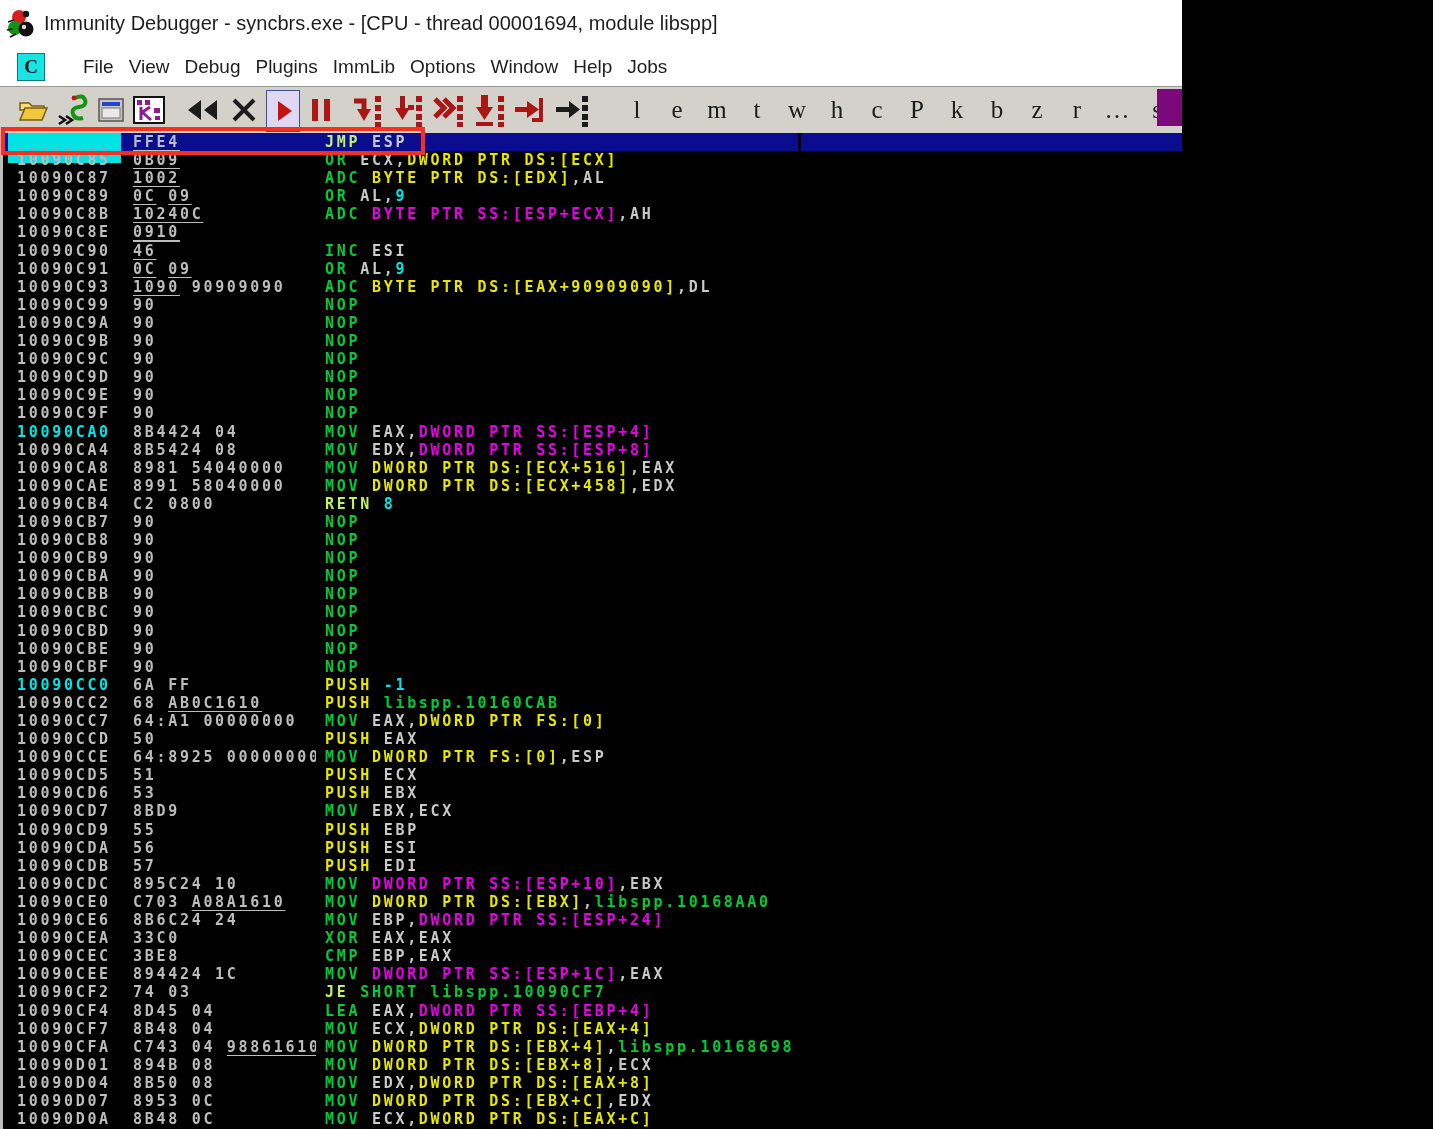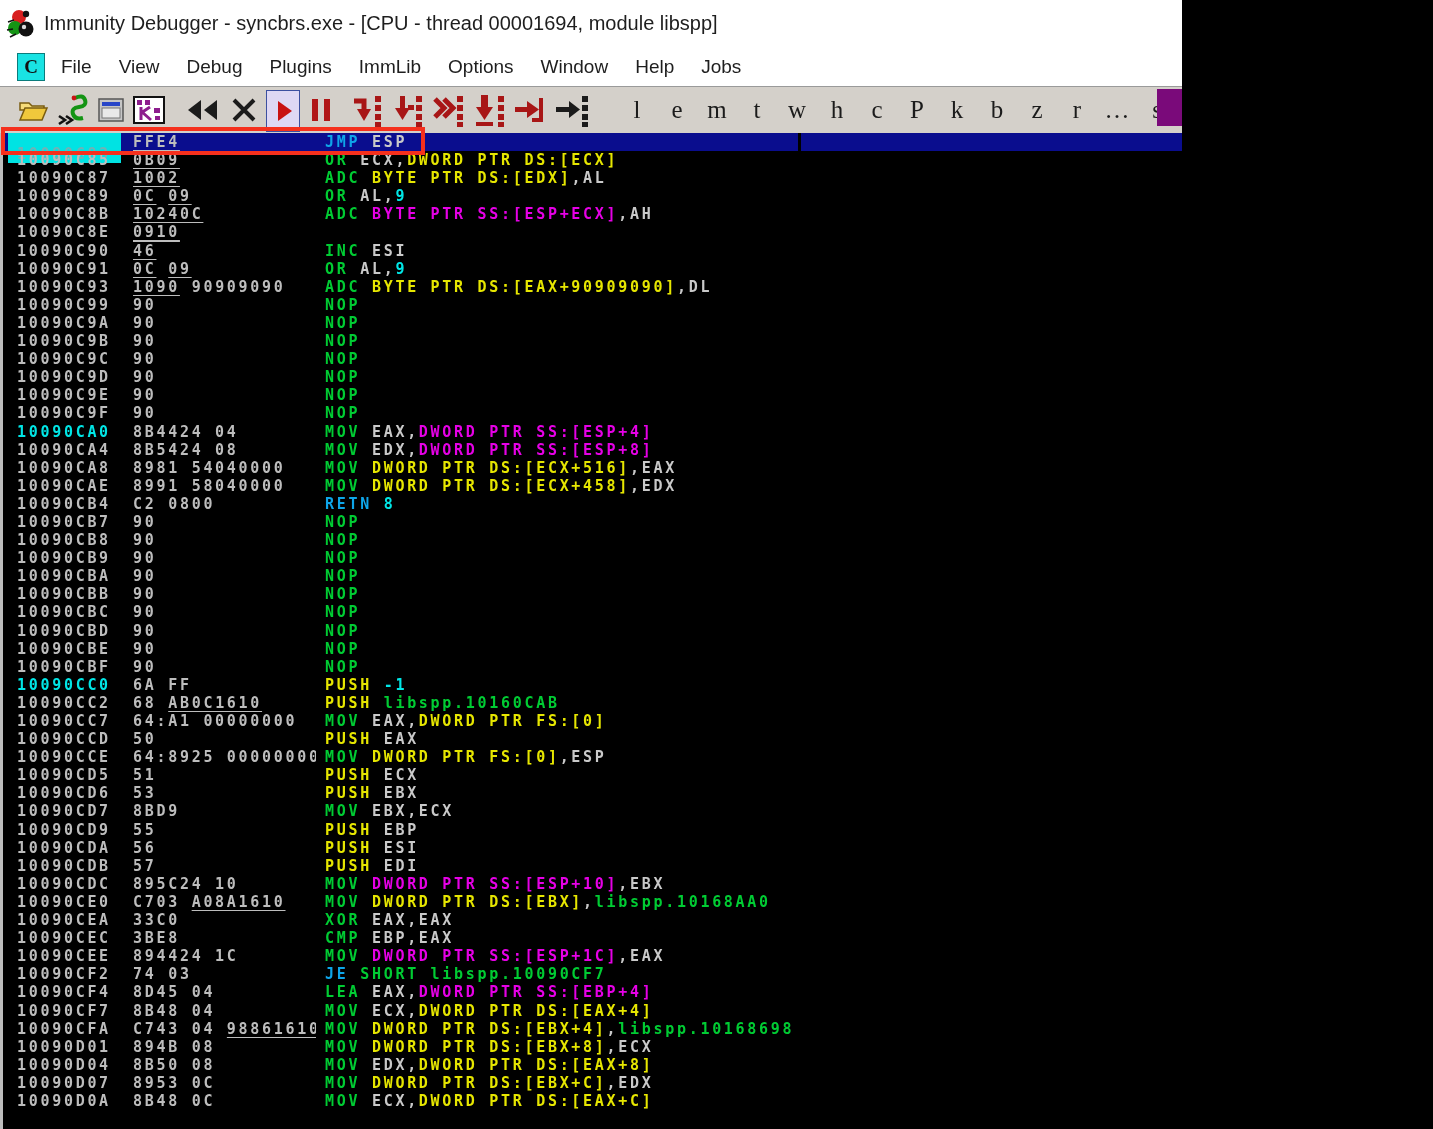--- a/index.html
+++ b/index.html
@@ -9,21 +9,21 @@
   #titlebar{position:absolute;left:0;top:0;width:1433px;height:47px;background:#ffffff;
             display:flex;align-items:center;}
   #titlebar .title{font-size:20px;color:#1e1e1e;margin-left:8px;white-space:nowrap;}
   #app-icon{width:30px;height:32px;margin-left:6px;flex:0 0 auto;}
   
   #menubar{position:absolute;left:0;top:47px;width:1433px;height:39px;background:#ffffff;
            display:flex;align-items:center;}
   #cbtn{width:26px;height:26px;margin-left:17px;background:#19e3e3;border:1px solid #0b7c7c;
         color:#111;font:bold 19px "Liberation Serif",serif;display:flex;align-items:center;
         justify-content:center;}
-  #menu-items{display:flex;margin-left:16px;gap:27px;}
+  #menu-items{display:flex;margin-left:38px;gap:15px;}
   .menu-item{font-size:19px;color:#1e1e1e;cursor:default;}
   
   #toolbar{position:absolute;left:0;top:86px;width:1433px;height:47px;background:#d4d0ca;
            border-top:1px solid #9a9a9a;}
   .tbtn{position:absolute;top:3px;height:40px;display:flex;align-items:center;justify-content:center;}
   .letter{font-family:"Liberation Serif",serif;font-size:25px;color:#1b1b1b;}
   .letter.red{color:#cc1616;}
   #banner{position:absolute;left:1157px;top:2px;width:276px;height:37px;background:#7a0a7a;
           display:flex;align-items:flex-start;justify-content:center;overflow:hidden;}
   #banner span{color:#fff;font:italic bold 17px "Liberation Serif",serif;white-space:nowrap;}
@@ -39,21 +39,21 @@
            letter-spacing:2.7px;}
   .dis-row{position:relative;height:18.109px;line-height:18.109px;white-space:pre;}
   .dis-row.sel{background:#0a0d8e;}
   .col-addr{position:absolute;left:5px;top:0;color:#bdbdbd;}
   .addr-cyan{color:#00e6e6;}
   .addr-chip{display:inline-block;background:#00e3e3;color:#6fb3b6;padding:12px 10px 0 9px;}
   .col-addr.norm{padding-left:9px;}
   .col-hex{position:absolute;left:130px;top:0;width:183px;overflow:hidden;color:#bdbdbd;}
   .col-ins{position:absolute;left:322px;top:0;width:471px;overflow:hidden;}
   .u{text-decoration:underline;text-decoration-thickness:2px;text-underline-offset:3px;}
-  .tk-r{color:#0ea5e9}.tk-g{color:#00cc33}.tk-y{color:#e6e600}
+  .tk-r{color:#bef264}.tk-g{color:#00cc33}.tk-y{color:#e6e600}
   .tk-m{color:#e600e6}.tk-c{color:#00e6e6}.tk-w{color:#c9c9c9}
   .sel-divider{position:absolute;left:795px;top:0;width:3px;height:100%;background:#000;}
   
   #redbox{position:absolute;left:1px;top:127px;width:424px;height:28px;box-sizing:border-box;
           border:4px solid #f5301d;z-index:20;}
   
   #vsplit{position:absolute;left:1396px;top:133px;width:2px;height:996px;background:#e9e9e9;}
   #scrollbar{position:absolute;left:1398px;top:133px;width:35px;height:996px;background:#f1f1f1;}
   .sb-btn{position:absolute;left:0;width:35px;height:32px;display:flex;align-items:center;justify-content:center;}
   .chev{width:11px;height:11px;border-left:3px solid #5d5d5d;border-top:3px solid #5d5d5d;}
@@ -302,20 +302,21 @@
       <div class="dis-row"><span class="col-addr norm">10090CCD</span><span class="col-hex"><span>50</span></span><span class="col-ins"><span class="tk-y">PUSH</span><span class="tk-w"> EAX</span></span></div>
       <div class="dis-row"><span class="col-addr norm">10090CCE</span><span class="col-hex"><span>64:8925 00000000</span></span><span class="col-ins"><span class="tk-g">MOV</span><span class="tk-w"> </span><span class="tk-y">DWORD PTR FS:[0]</span><span class="tk-w">,ESP</span></span></div>
       <div class="dis-row"><span class="col-addr norm">10090CD5</span><span class="col-hex"><span>51</span></span><span class="col-ins"><span class="tk-y">PUSH</span><span class="tk-w"> ECX</span></span></div>
       <div class="dis-row"><span class="col-addr norm">10090CD6</span><span class="col-hex"><span>53</span></span><span class="col-ins"><span class="tk-y">PUSH</span><span class="tk-w"> EBX</span></span></div>
       <div class="dis-row"><span class="col-addr norm">10090CD7</span><span class="col-hex"><span>8BD9</span></span><span class="col-ins"><span class="tk-g">MOV</span><span class="tk-w"> EBX,ECX</span></span></div>
       <div class="dis-row"><span class="col-addr norm">10090CD9</span><span class="col-hex"><span>55</span></span><span class="col-ins"><span class="tk-y">PUSH</span><span class="tk-w"> EBP</span></span></div>
       <div class="dis-row"><span class="col-addr norm">10090CDA</span><span class="col-hex"><span>56</span></span><span class="col-ins"><span class="tk-y">PUSH</span><span class="tk-w"> ESI</span></span></div>
       <div class="dis-row"><span class="col-addr norm">10090CDB</span><span class="col-hex"><span>57</span></span><span class="col-ins"><span class="tk-y">PUSH</span><span class="tk-w"> EDI</span></span></div>
       <div class="dis-row"><span class="col-addr norm">10090CDC</span><span class="col-hex"><span>895C24 10</span></span><span class="col-ins"><span class="tk-g">MOV</span><span class="tk-w"> </span><span class="tk-m">DWORD PTR SS:[ESP+10]</span><span class="tk-w">,EBX</span></span></div>
       <div class="dis-row"><span class="col-addr norm">10090CE0</span><span class="col-hex"><span>C703 </span><span class="u">A08A1610</span></span><span class="col-ins"><span class="tk-g">MOV</span><span class="tk-w"> </span><span class="tk-y">DWORD PTR DS:[EBX]</span><span class="tk-w">,</span><span class="tk-g">libspp.10168AA0</span></span></div>
+      <div class="dis-row"><span class="col-addr norm">10090CE6</span><span class="col-hex"><span>8B6C24 24</span></span><span class="col-ins"><span class="tk-g">MOV</span><span class="tk-w"> EBP,</span><span class="tk-m">DWORD PTR SS:[ESP+24]</span></span></div>
       <div class="dis-row"><span class="col-addr norm">10090CEA</span><span class="col-hex"><span>33C0</span></span><span class="col-ins"><span class="tk-g">XOR</span><span class="tk-w"> EAX,EAX</span></span></div>
       <div class="dis-row"><span class="col-addr norm">10090CEC</span><span class="col-hex"><span>3BE8</span></span><span class="col-ins"><span class="tk-g">CMP</span><span class="tk-w"> EBP,EAX</span></span></div>
       <div class="dis-row"><span class="col-addr norm">10090CEE</span><span class="col-hex"><span>894424 1C</span></span><span class="col-ins"><span class="tk-g">MOV</span><span class="tk-w"> </span><span class="tk-m">DWORD PTR SS:[ESP+1C]</span><span class="tk-w">,EAX</span></span></div>
       <div class="dis-row"><span class="col-addr norm">10090CF2</span><span class="col-hex"><span>74 03</span></span><span class="col-ins"><span class="tk-r">JE</span><span class="tk-w"> </span><span class="tk-g">SHORT libspp.10090CF7</span></span></div>
       <div class="dis-row"><span class="col-addr norm">10090CF4</span><span class="col-hex"><span>8D45 04</span></span><span class="col-ins"><span class="tk-g">LEA</span><span class="tk-w"> EAX,</span><span class="tk-m">DWORD PTR SS:[EBP+4]</span></span></div>
       <div class="dis-row"><span class="col-addr norm">10090CF7</span><span class="col-hex"><span>8B48 04</span></span><span class="col-ins"><span class="tk-g">MOV</span><span class="tk-w"> ECX,</span><span class="tk-y">DWORD PTR DS:[EAX+4]</span></span></div>
       <div class="dis-row"><span class="col-addr norm">10090CFA</span><span class="col-hex"><span>C743 04 </span><span class="u">98861610</span></span><span class="col-ins"><span class="tk-g">MOV</span><span class="tk-w"> </span><span class="tk-y">DWORD PTR DS:[EBX+4]</span><span class="tk-w">,</span><span class="tk-g">libspp.10168698</span></span></div>
       <div class="dis-row"><span class="col-addr norm">10090D01</span><span class="col-hex"><span>894B 08</span></span><span class="col-ins"><span class="tk-g">MOV</span><span class="tk-w"> </span><span class="tk-y">DWORD PTR DS:[EBX+8]</span><span class="tk-w">,ECX</span></span></div>
       <div class="dis-row"><span class="col-addr norm">10090D04</span><span class="col-hex"><span>8B50 08</span></span><span class="col-ins"><span class="tk-g">MOV</span><span class="tk-w"> EDX,</span><span class="tk-y">DWORD PTR DS:[EAX+8]</span></span></div>
       <div class="dis-row"><span class="col-addr norm">10090D07</span><span class="col-hex"><span>8953 0C</span></span><span class="col-ins"><span class="tk-g">MOV</span><span class="tk-w"> </span><span class="tk-y">DWORD PTR DS:[EBX+C]</span><span class="tk-w">,EDX</span></span></div>

